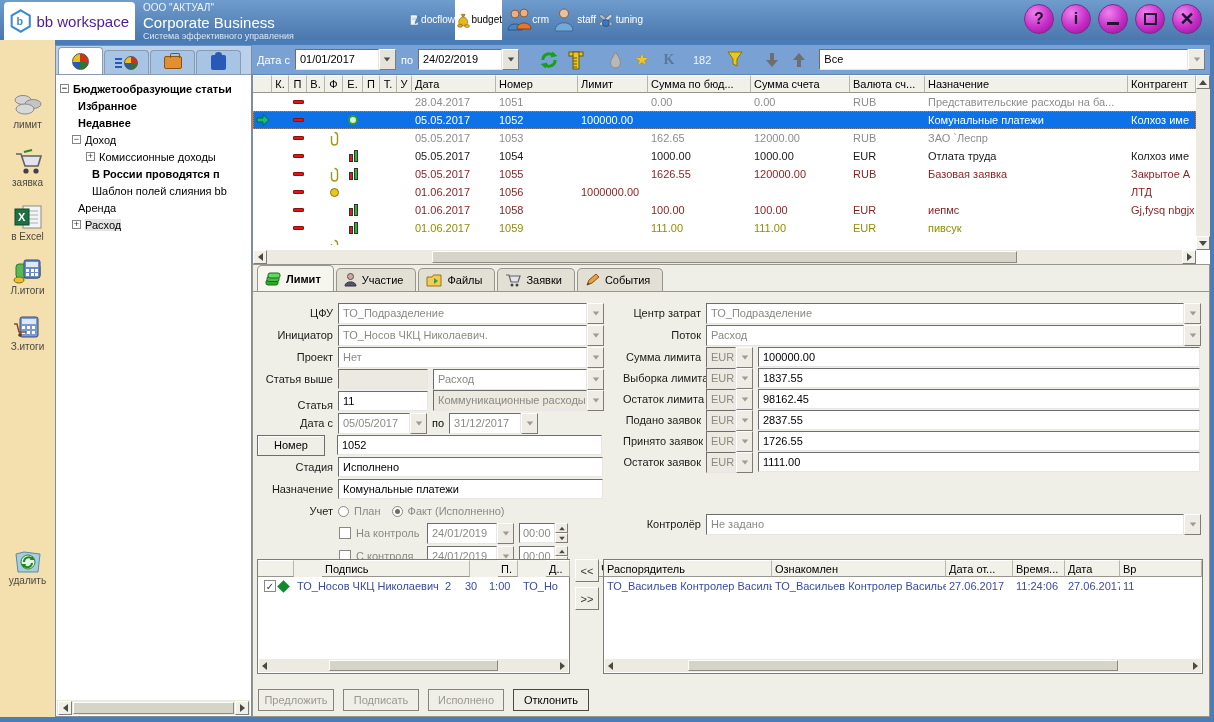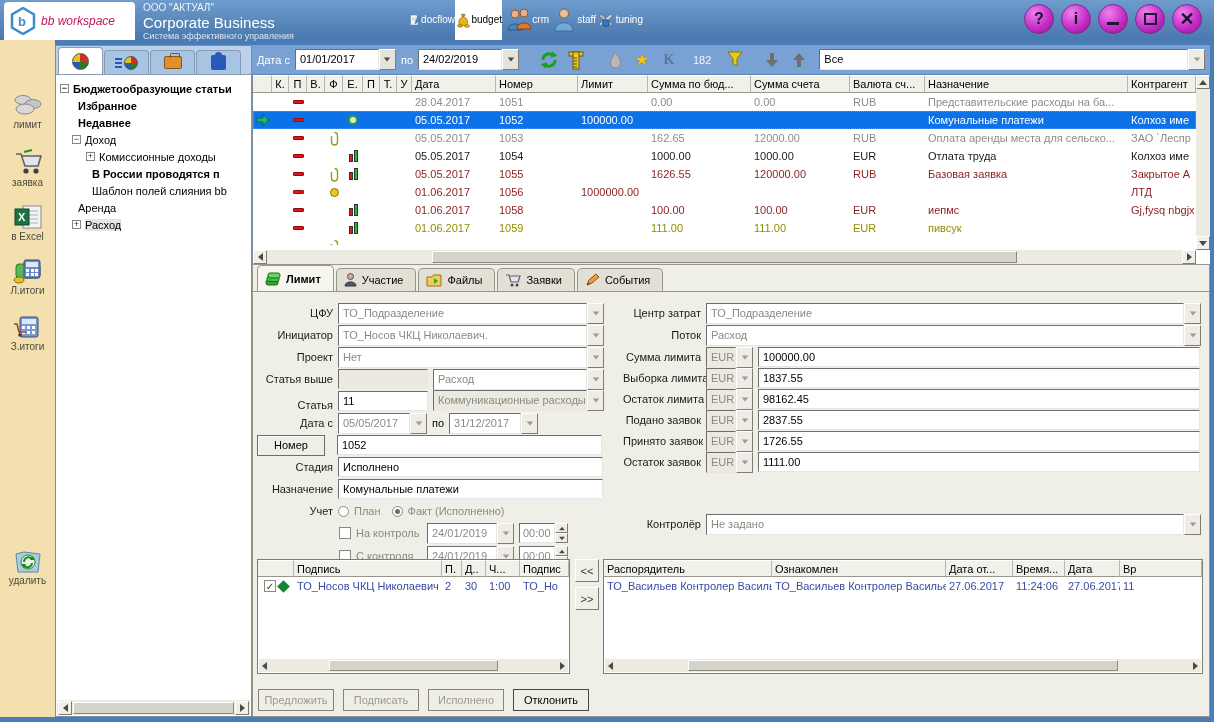--- a/index.html
+++ b/index.html
@@ -5,21 +5,21 @@
   * { box-sizing: border-box; margin: 0; padding: 0; }
   html,body { width:1214px; height:722px; }
   body { font-family:"Liberation Sans", sans-serif; font-size:11px; color:#000; }
   .win { position:relative; width:1214px; height:722px; background:#4a7cb8; overflow:hidden; }
 
   
   .header { position:absolute; left:0; top:0; width:1214px; height:40px;
             background:linear-gradient(180deg,#6f9ccd 0%,#4a77ad 100%); }
   .logo-box { position:absolute; left:4px; top:2px; width:131px; height:38px; background:#fff;
               border-radius:4px 4px 0 0; display:flex; align-items:center; gap:5px; padding:0 6px; }
-  .logo-text { color:#be185d; font-size:12px; white-space:nowrap;font-style:italic; }
+  .logo-text { color:#4c1d95; font-size:15px; white-space:nowrap; }
   .brand { position:absolute; left:143px; top:2px; color:#fff; line-height:1.15; }
   .brand .company { font-size:10px; color:#eef4fb; }
   .brand .product { font-size:15px; color:#ffffff; }
   .brand .tagline { font-size:9px; color:#d9e6f5; }
   .modules { position:absolute; left:408px; top:0; height:40px; display:flex; }
   .module { width:47px; height:40px; display:flex; flex-direction:row; align-items:center;
             justify-content:flex-end; padding-bottom:1px; color:#fff; font-size:10px; cursor:pointer; }
   .module.active { background:#fff; color:#000; }
   .module svg { display:block; }
   .winbtns { position:absolute; right:12px; top:4px; display:flex; gap:7px; }
@@ -545,21 +545,20 @@
         <div class="icell"></div>
           <div class="icell"></div>
           <div class="icell"></div>
           <div class="icell"></div>
         <div class="td">05.05.2017</div>
           <div class="td">1053</div>
         <div class="td"></div>
           <div class="td">162.65</div>
         <div class="td">12000.00</div>
           <div class="td">RUB</div>
-        <div class="td">Оплата аренды места для сельско...</div>
           <div class="td">ЗАО `Леспр</div>
       </div>
 
       <div class="gcols trow c-black">
         <div class="icell"></div>
           <div class="icell"></div>
         <div class="icell">
             <span class="ic-dash"></span>
           </div>
         <div class="icell"></div>
@@ -989,21 +988,21 @@
       <span class="flabel" style="width:78px">Контролёр</span>
       <span class="combo dis">
         <span class="cfield graytext" style="width:478px">Не задано</span>
         <span class="cbtn">
             <span class="tri down" style="transform:scale(.8); opacity:.5"></span>
           </span>
       </span>
     </div>
 
     <div class="sigtable" style="left:4px; top:294px; width:313px; height:115px;">
-      <div class="sighead" style="grid-template-columns:36px 148px 20px 24px 34px 1fr;">
+      <div class="sighead" style="grid-template-columns:36px 148px 20px 24px 34px 1fr;gap:28px;">
         <div class="th"></div>
         <div class="th">Подпись</div>
         <div class="th">П.</div>
         <div class="th">Д..</div>
         <div class="th">Ч...</div>
         <div class="th">Подпис</div>
       </div>
       <div class="sigrow" style="grid-template-columns:36px 148px 20px 24px 34px 1fr;">
         <div class="icell" style="gap:3px">
           <span class="check">✓</span>

